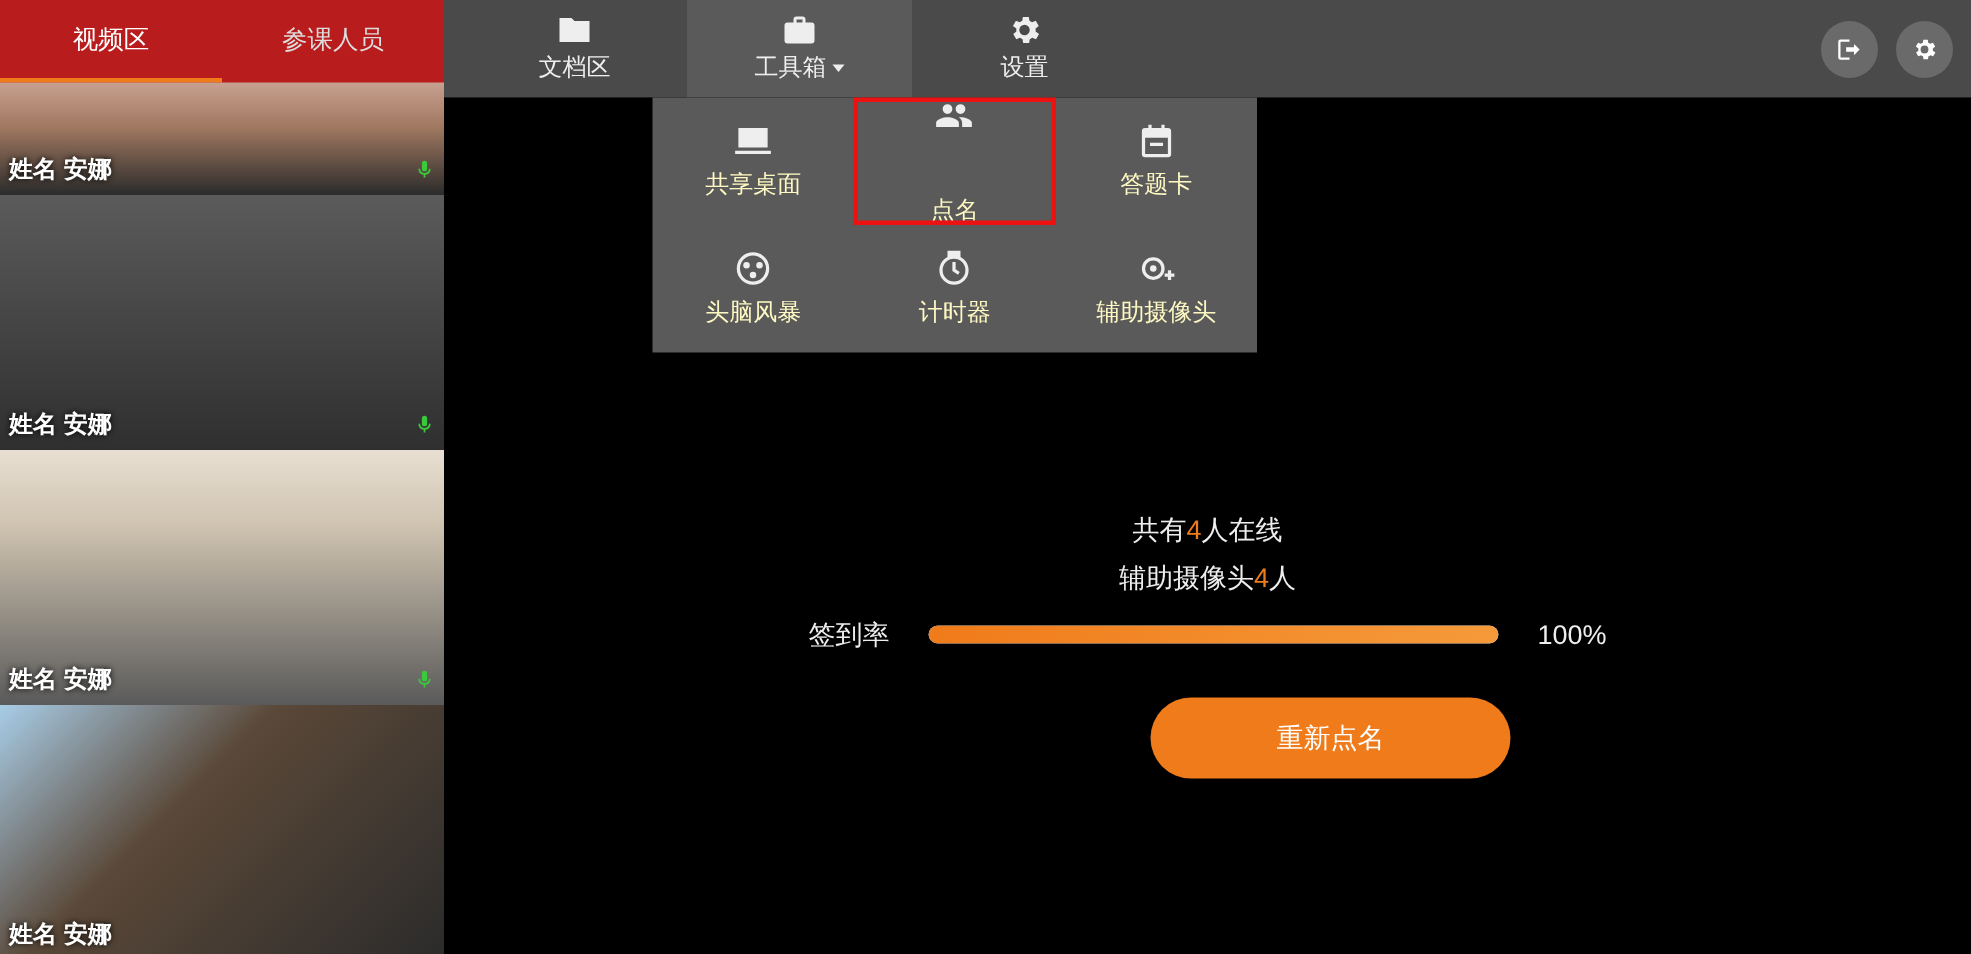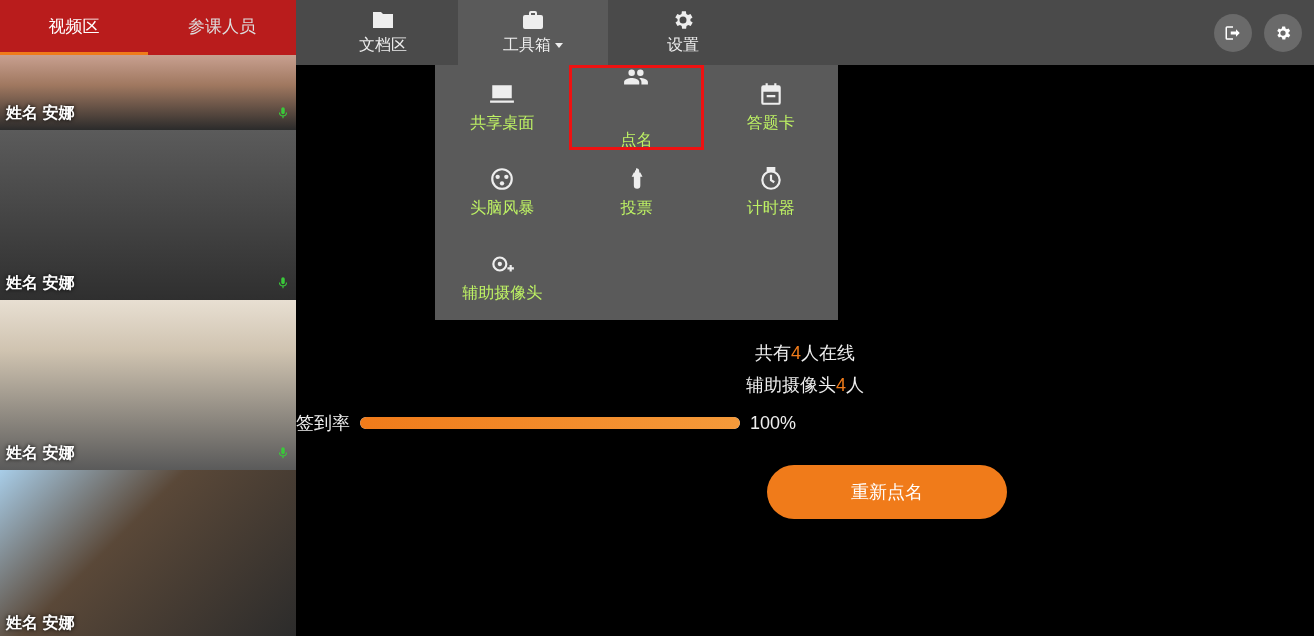--- a/index.html
+++ b/index.html
@@ -123,21 +123,21 @@
     grid-template-columns: repeat(3, 1fr);
   }
   .tool-cell {
     height: 85px;
     display:flex;
     flex-direction:column;
     align-items:center;
     justify-content:center;
     gap:6px;
     font-size:16px;
-    color:#bef264;
+    color:#fef9c3;
     cursor:pointer;
   }
   .tool-cell .ic { height:26px; display:flex; align-items:center; justify-content:center; }
   .tool-cell svg { width:26px; height:26px; fill:#eee; }
   .tool-cell.highlight {
     outline: 3px solid #e11;
     outline-offset: -3px;
     gap: 40px;
   }
 
@@ -157,21 +157,22 @@
     color: #eee;
   }
   .stats .hl { color: #f07b1a; }
   .stats .row { margin-bottom: 8px; }
   .progress-row {
     position: absolute;
     top: 346px;
     left: 0; right: 0;
     display:flex;
     align-items:center;
-    gap:10px;
+    justify-content:center;
+    gap:26px;
     font-size:18px;
   }
   .progress-label { color:#eee; }
   .progress-bar {
     width: 380px;
     height: 12px;
     background: #ccc;
     border-radius: 6px;
     overflow:hidden;
   }
@@ -338,28 +339,20 @@
           <circle cx="8" cy="10" r="2"></circle>
           <circle cx="16" cy="10" r="2"></circle>
           <circle cx="12" cy="16" r="2"></circle>
         </svg>
       </span>
     <span>头脑风暴</span>
   </div>
   <div class="tool-cell">
     <span class="ic">
         <svg viewBox="0 0 24 24">
-          <path d="M12 2a3 3 0 0 1 3 3v1h1l2 4h-2v8a3 3 0 0 1-6 0v-8H8l2-4h1V5a1 1 0 0 1 1-1z"></path>
-        </svg>
-      </span>
-    <span>投票</span>
-  </div>
-  <div class="tool-cell">
-    <span class="ic">
-        <svg viewBox="0 0 24 24">
           <circle cx="12" cy="13" r="8" fill="none" stroke="#eee" stroke-width="2"></circle>
           <path d="M9 2h6v2H9zM12 8v5l3 2" fill="none" stroke="#eee" stroke-width="2"></path>
         </svg>
       </span>
     <span>计时器</span>
   </div>
   <div class="tool-cell">
     <span class="ic">
         <svg viewBox="0 0 24 24">
           <circle cx="10" cy="12" r="6" fill="none" stroke="#eee" stroke-width="2"></circle>

